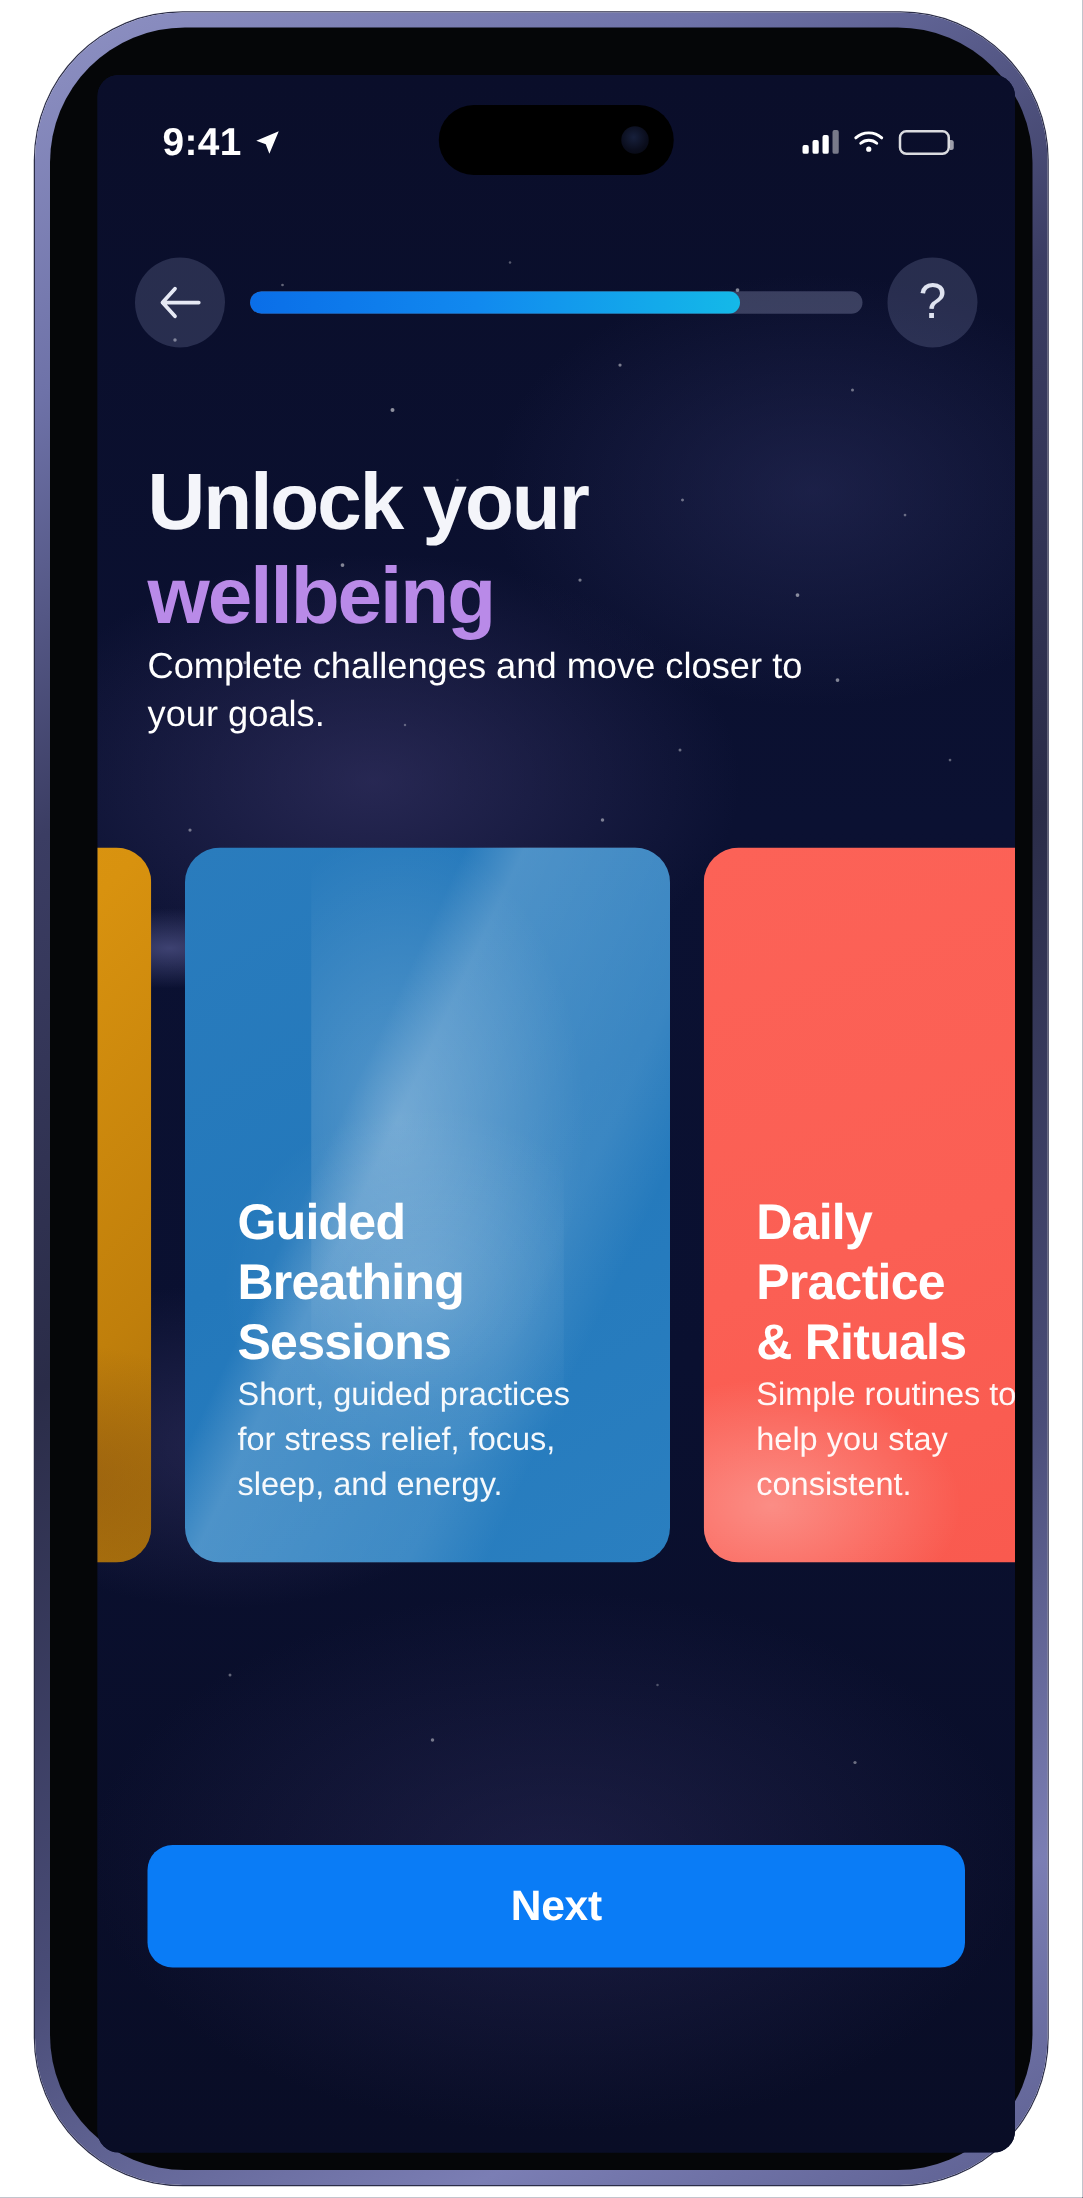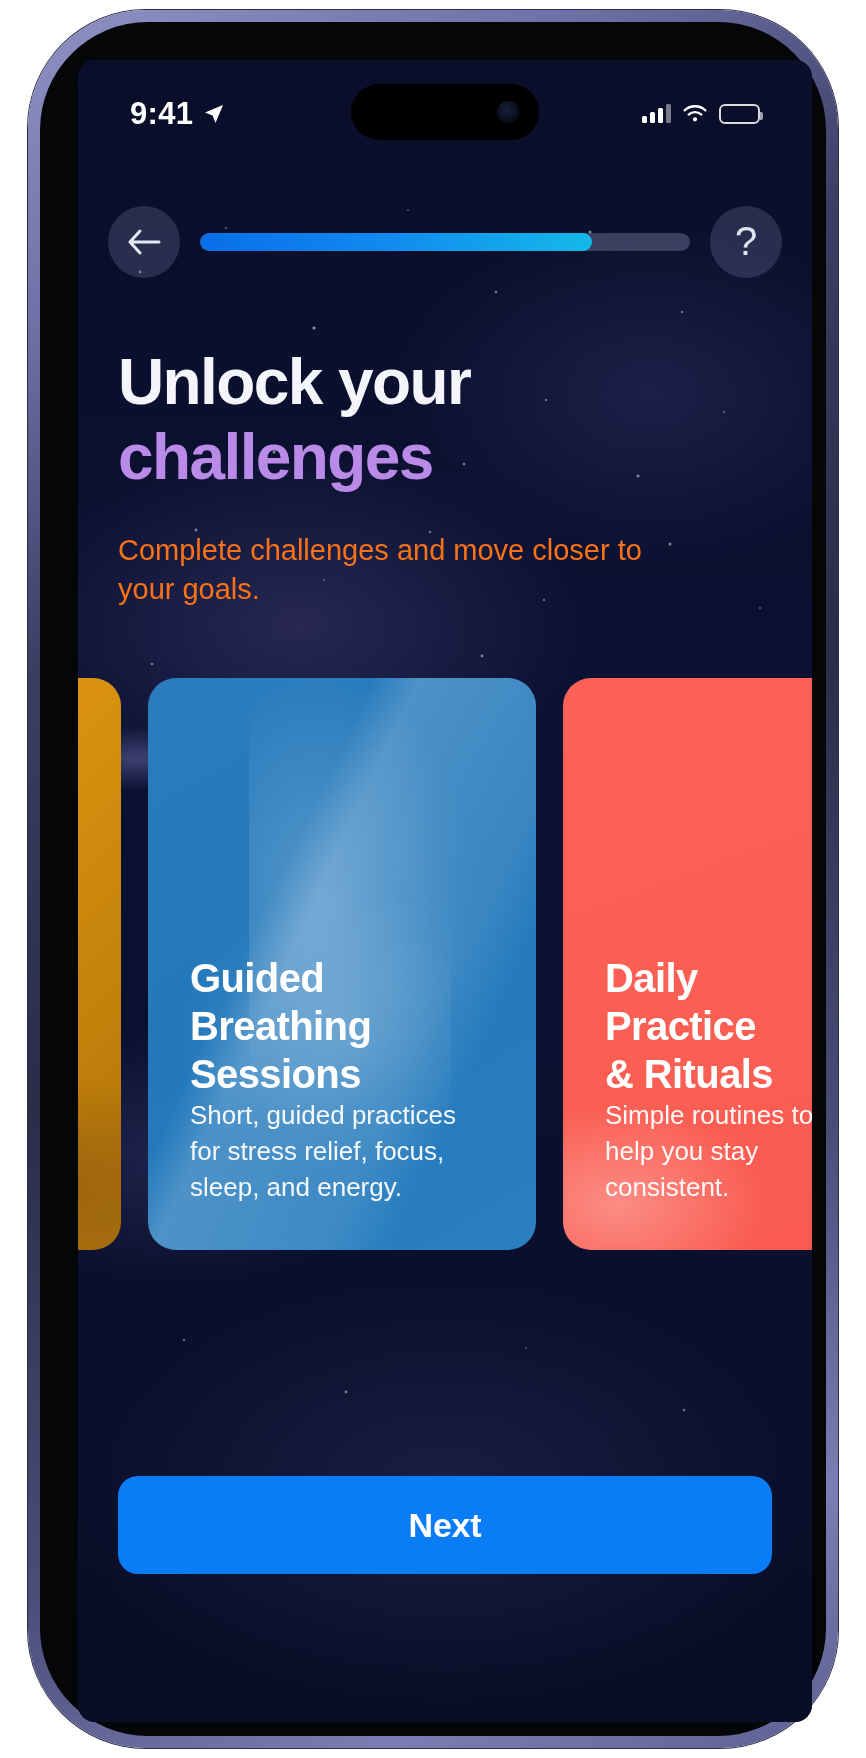--- a/index.html
+++ b/index.html
@@ -119,31 +119,30 @@
     flex: 1 1 auto; height: 18px; border-radius: 9px;
     background: rgba(150,156,190,.34); overflow: hidden; position: relative;
   }
   #progress-fill {
     height: 100%; border-radius: 9px;
     background: linear-gradient(90deg,#0a6ee8 0%,#1189ef 46%,#14b9e8 100%);
   }
   #help-glyph { color:#dfe3f0; font-size:40px; font-weight:500; line-height:1; margin-top:-3px;}
 
   
-  #headline-block { position:absolute; top: 285px; left: 40px; right: 40px; z-index: 18;}
+  #headline-block { position:absolute; top: 304px; left: 40px; right: 40px; z-index: 18;}
   #headline {
     font-size: 64px; line-height: 1.17; font-weight: 800;
     letter-spacing: -1.6px;
   }
   .hl-1 { color: #f4f5fa; display:block; }
   .hl-2 { color: #b98ae8; display:block; }
   #subtitle {
-    margin-top: 36px;
     font-size: 29px; line-height: 1.36; font-weight: 400;
-    color: #f97316; max-width: 560px;
+    color: #ffffff; max-width: 560px;
   }
 
   
   #carousel {
     position: absolute; top: 618px; left: 0; right: 0; height: 600px;
     display: flex; align-items: flex-start; gap: 27px;
     padding-left: 5px; z-index: 16;
   }
   .card {
     flex: 0 0 auto; width: 388px; height: 572px;
@@ -298,21 +297,21 @@
         </div>
 
         <button class="round-btn" id="help-button">
           <span id="help-glyph">?</span>
         </button>
       </div>
 
       <div id="headline-block">
         <h1 id="headline">
           <span class="hl-1">Unlock your</span>
-          <span class="hl-2">challenges</span>
+          <span class="hl-2">wellbeing</span>
         </h1>
         <p id="subtitle">Complete challenges and move closer to your goals.</p>
       </div>
 
       <div id="carousel">
 
         <div class="card side" id="card-left">
           <div class="art"></div>
           <div class="card-inner">
             <div class="card-title">Personalized

